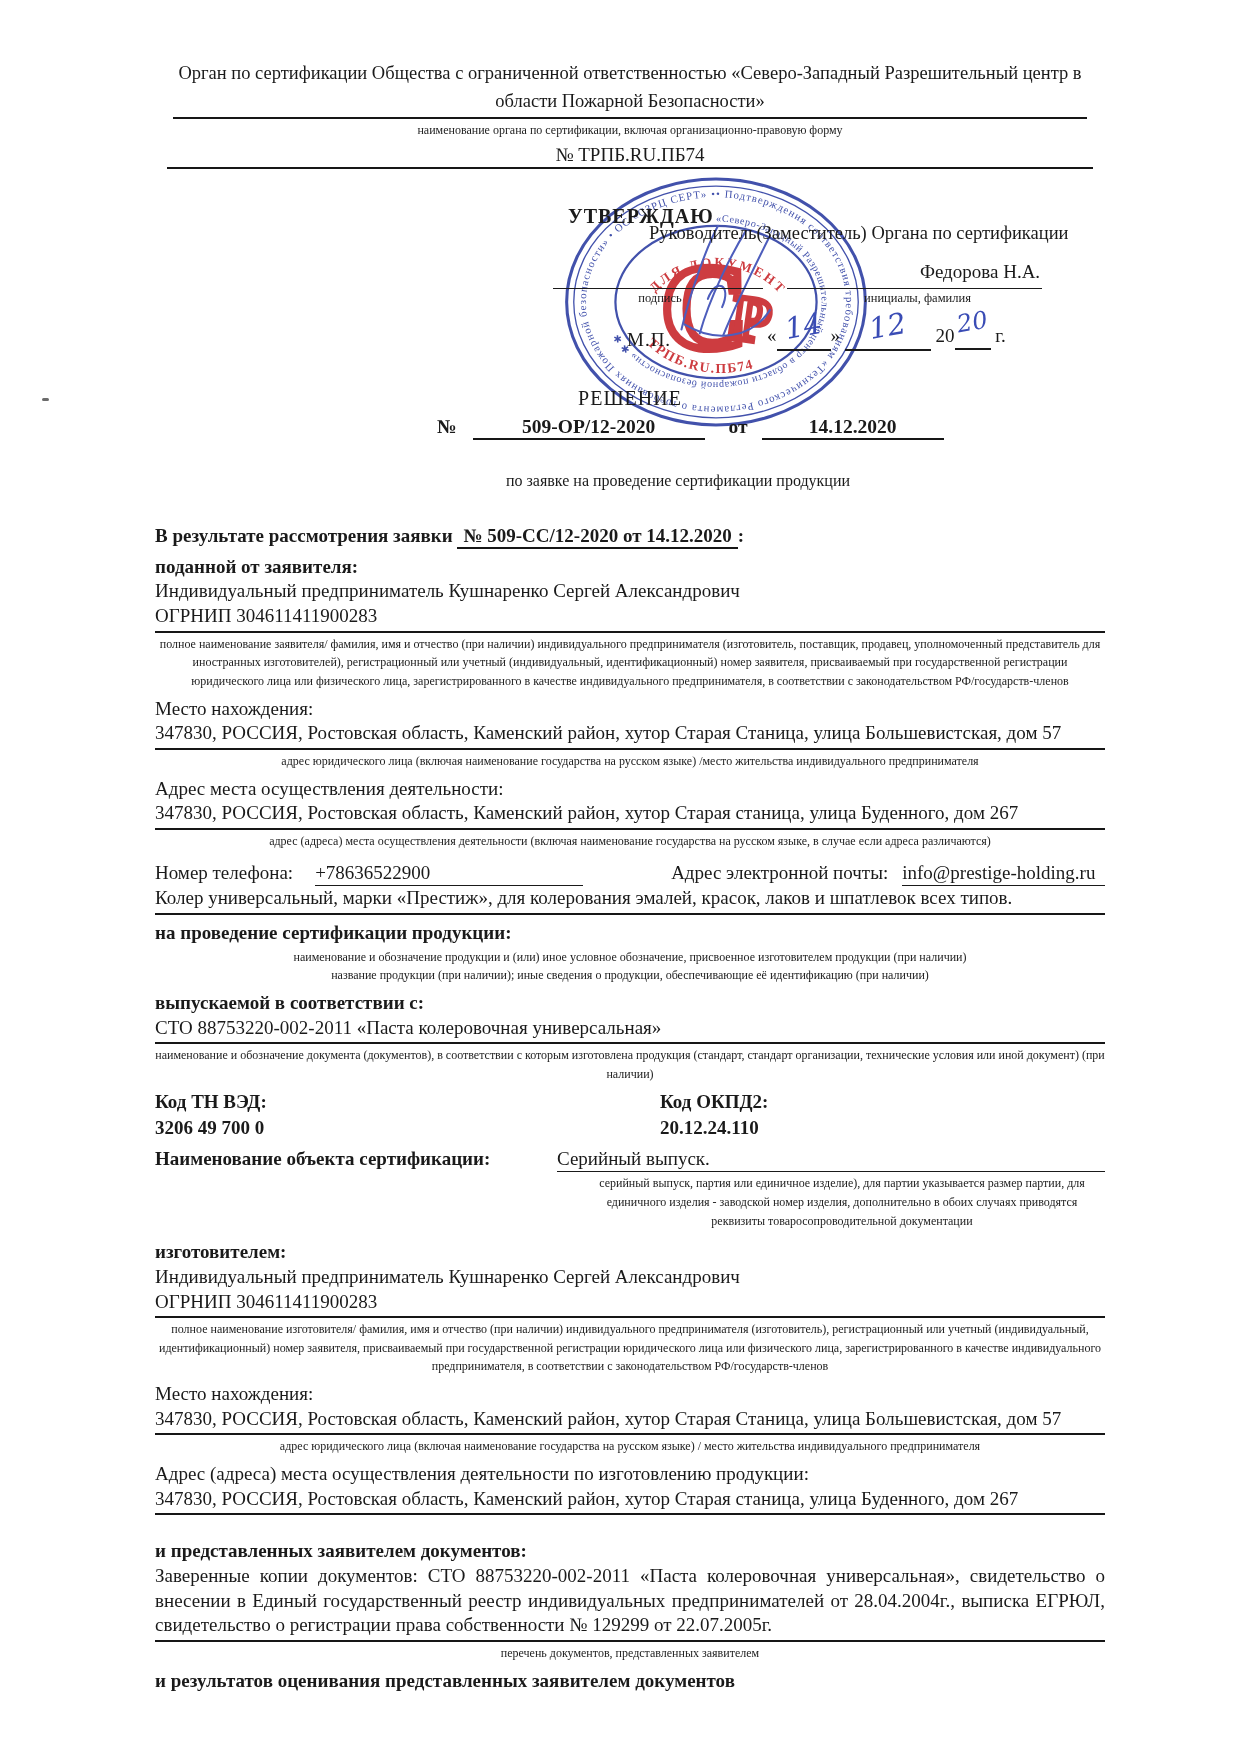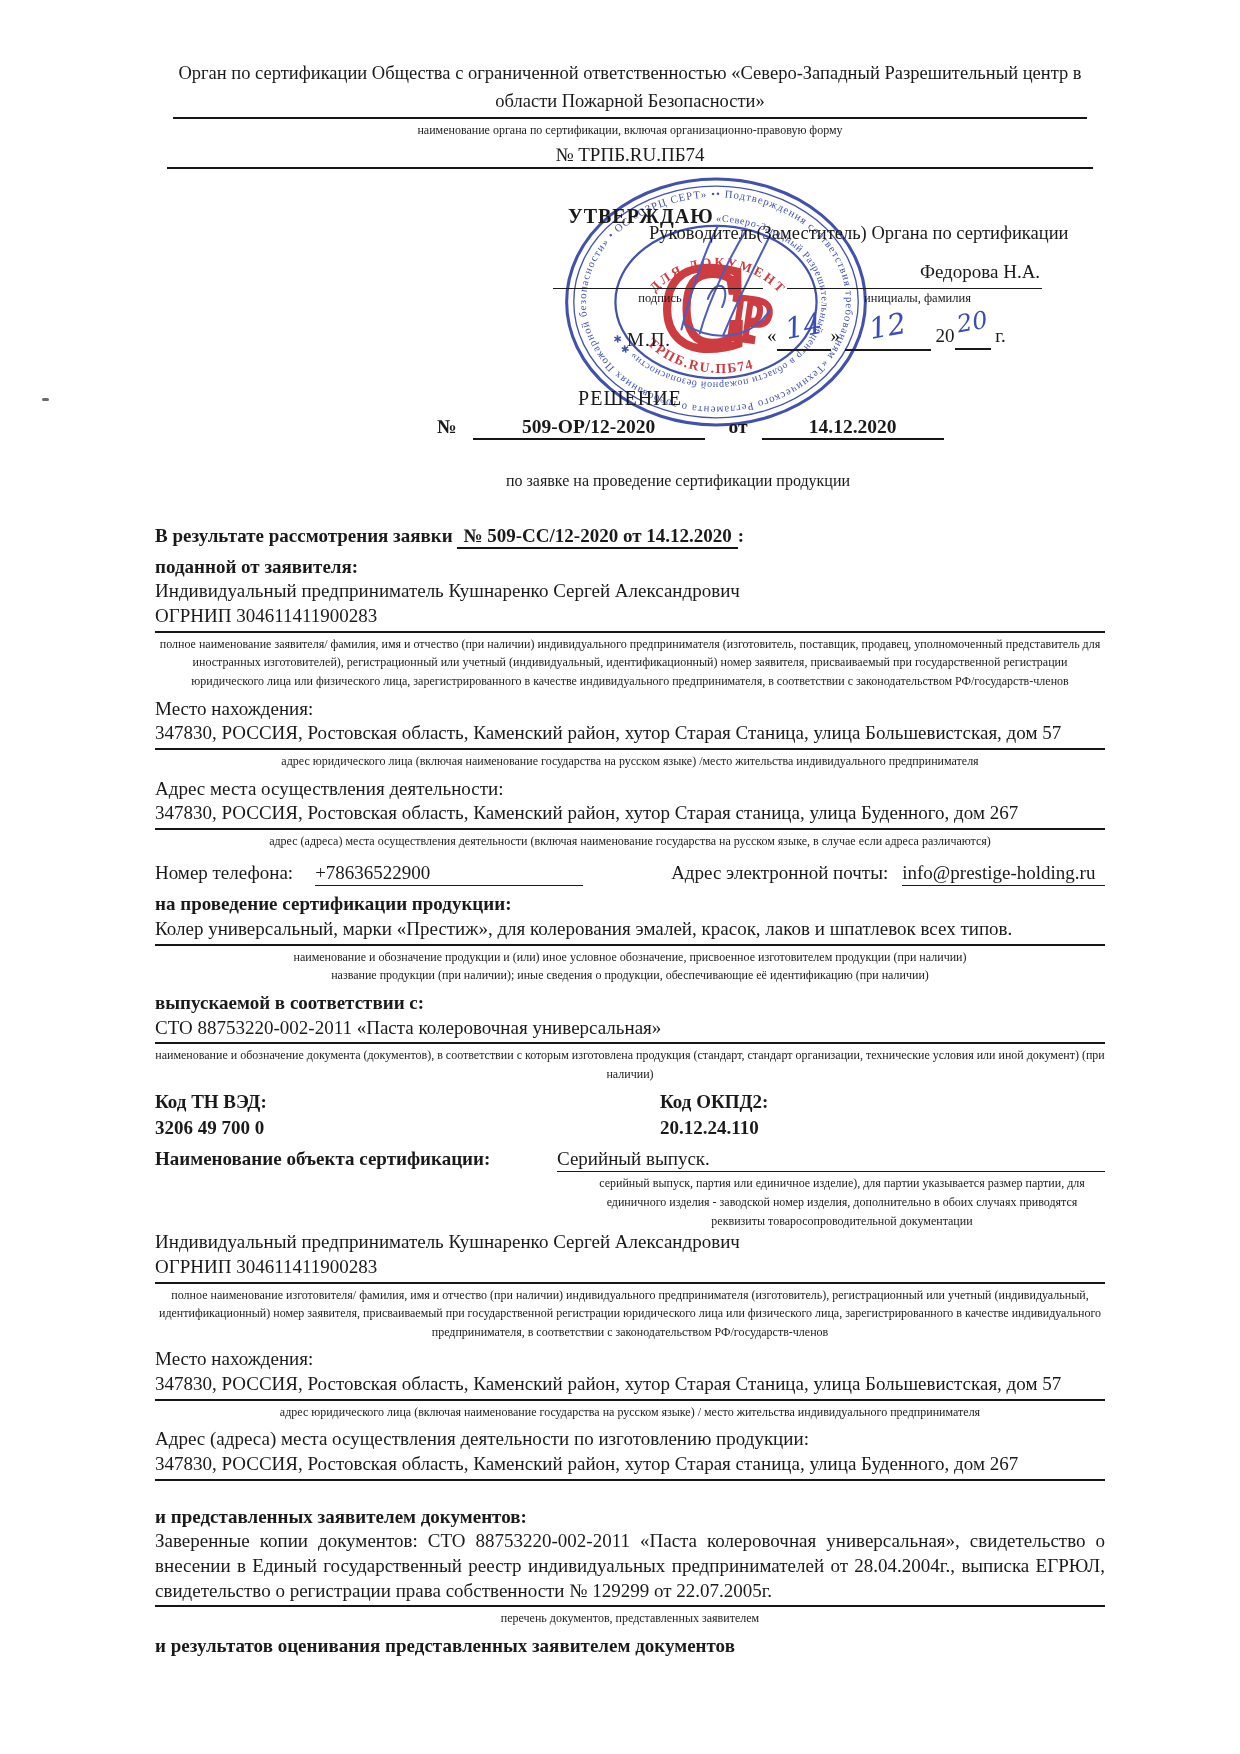--- a/index.html
+++ b/index.html
@@ -168,41 +168,42 @@
     <div class="caption">адрес (адреса) места осуществления деятельности (включая наименование государства на русском языке, в случае если адреса различаются)</div>
 
     <div class="pair-row t mt10">
       <span>Номер телефона:</span>
       <span class="fill phone">+78636522900</span>
       <span class="spacer"></span>
       <span class="email-label">Адрес электронной почты:</span>
       <span class="fill email">info@prestige-holding.ru</span>
     </div>
 
+    <div class="t fieldline">Колер универсальный, марки «Престиж», для колерования эмалей, красок, лаков и шпатлевок всех типов.</div>
     <div class="t b mt6">на проведение сертификации продукции:</div>
-    <div class="t fieldline">Колер универсальный, марки «Престиж», для колерования эмалей, красок, лаков и шпатлевок всех типов.</div>
     <div class="caption">наименование и обозначение продукции и (или) иное условное обозначение, присвоенное изготовителем продукции (при наличии)</div>
     <div class="caption" style="margin-top:0;">название продукции (при наличии); иные сведения о продукции, обеспечивающие её идентификацию (при наличии)</div>
     <div class="t b mt6">выпускаемой в соответствии с:</div>
     <div class="t fieldline">СТО 88753220-002-2011 «Паста колеровочная универсальная»</div>
     <div class="caption">наименование и обозначение документа (документов), в соответствии с которым изготовлена продукция (стандарт, стандарт организации, технические условия или иной документ) (при наличии)</div>
 
     <div class="codes mt6">
       <div class="b">Код ТН ВЭД:</div>
       <div class="b">Код ОКПД2:</div>
       <div class="b">3206 49 700 0</div>
       <div class="b">20.12.24.110</div>
     </div>
 
     <div class="obj-row t mt6">
       <span class="label b">Наименование объекта сертификации:</span>
       <span class="fill">Серийный выпуск.</span>
     </div>
     <div class="caption right-block">серийный выпуск, партия или единичное изделие), для партии указывается размер партии, для единичного изделия - заводской номер изделия, дополнительно в обоих случаях приводятся реквизиты товаросопроводительной документации</div>
 
+    <div class="t b mt10">изготовителем:</div>
     <div class="t">Индивидуальный предприниматель Кушнаренко Сергей Александрович</div>
     <div class="t fieldline">ОГРНИП 304611411900283</div>
     <div class="caption">полное наименование изготовителя/ фамилия, имя и отчество (при наличии) индивидуального предпринимателя (изготовитель), регистрационный или учетный (индивидуальный, идентификационный) номер заявителя, присваиваемый при государственной регистрации юридического лица или физического лица, зарегистрированного в качестве индивидуального предпринимателя, в соответствии с законодательством РФ/государств-членов</div>
     <div class="t mt6">Место нахождения:</div>
     <div class="t fieldline">347830, РОССИЯ, Ростовская область, Каменский район, хутор Старая Станица, улица Большевистская, дом 57</div>
     <div class="caption">адрес юридического лица (включая наименование государства на русском языке) / место жительства индивидуального предпринимателя</div>
     <div class="t mt6">Адрес (адреса) места осуществления деятельности по изготовлению продукции:</div>
     <div class="t fieldline">347830, РОССИЯ, Ростовская область, Каменский район, хутор Старая станица, улица Буденного, дом 267</div>
 
     <div class="t b mt24">и представленных заявителем документов:</div>

